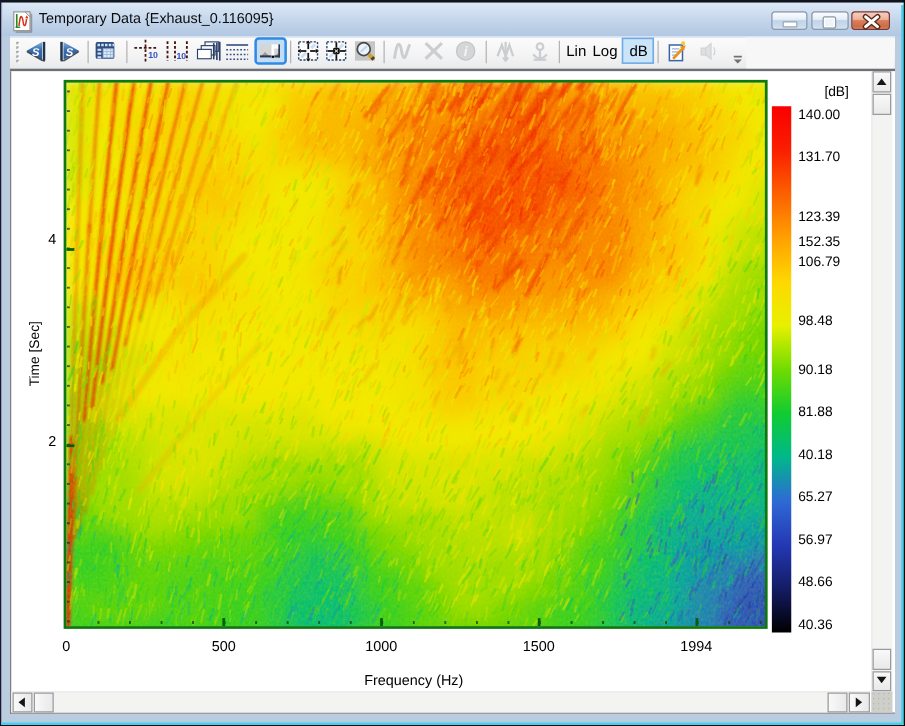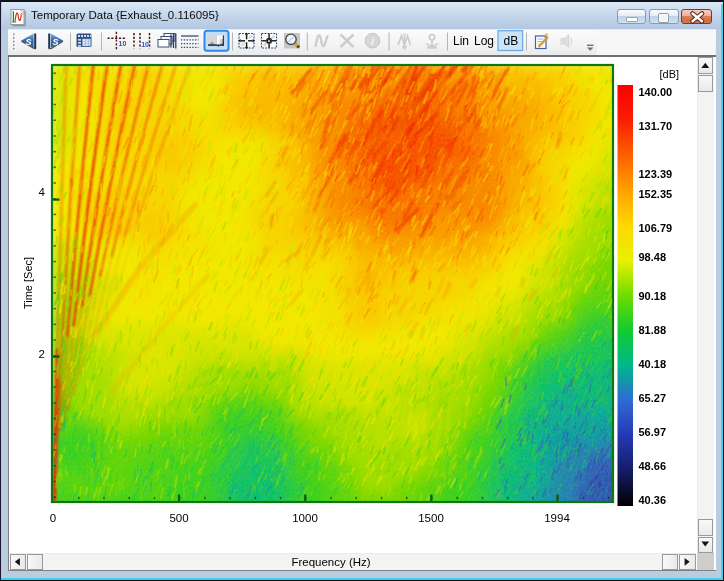--- a/index.html
+++ b/index.html
@@ -25,25 +25,25 @@
 #client { left:7.5px; top:56.5px; width:708px; height:514px; background:#fff; border-left:1px solid #808080; }
 #client-bot { left:7.5px; top:569.5px; width:708px; height:1px; background:#808080; }
 
 .sbtn { position:absolute; background:linear-gradient(180deg,#f9f9f9,#e9e9ea); border:1px solid #989a9d; }
 .sbtnh { position:absolute; background:linear-gradient(90deg,#f9f9f9,#e9e9ea); border:1px solid #989a9d; }
 #vsb { left:697px; top:56.5px; width:16.5px; height:496px; background:#f3f3f2; border-left:1px solid #eaeaea; }
 #hsb { left:9px; top:553px; width:687px; height:17px; background:#f3f3f2; border-top:1px solid #eaeaea; }
 #corner { left:696.5px; top:553px; width:17px; height:16.5px; background:#cfcfca;
   background-image:radial-gradient(#a8a8a0 22%, transparent 24%); background-size:4px 4px; }
 .xl { position:absolute; top:511.5px; width:50px; text-align:center; font-size:11.5px; color:#000; }
-#freqlab { left:271px; top:556px; width:120px; text-align:center; font-size:11.5px; color:#000; }
+#freqlab { left:271px; top:539px; width:120px; text-align:center; font-size:11.5px; color:#000; }
 #timelab { left:-27px; top:277px; width:110px; text-align:center; font-size:11px; color:#000;
   transform:rotate(-90deg); }
 .yl { position:absolute; left:28px; width:17px; text-align:right; font-size:11.5px; color:#000; }
-.cbl { position:absolute; left:638.5px; font-size:11px; color:#000;font-weight:bold; }
+.cbl { position:absolute; left:638.5px; font-size:11px; color:#000; }
 #dbl { left:615.5px; top:67.5px; font-size:11px; color:#000;margin-left:44px; }
 </style></head>
 <body>
 <div id="win">
  <div class="abs" id="titlebar"></div>
  <div class="abs" id="toolbar"></div>
  <div class="abs" style="left:597px;top:29.5px;width:118px;height:25px;background:#f7f7f8"></div>
  <div class="abs" id="client-top"></div>
  <div class="abs" id="client"></div>
  <div class="abs" id="client-bot"></div>
@@ -832,21 +832,21 @@
     <div class="xl" style="left:154px">500</div>
     <div class="xl" style="left:280px">1000</div>
     <div class="xl" style="left:406px">1500</div>
     <div class="xl" style="left:532px">1994</div>
  <div class="abs" id="freqlab">Frequency (Hz)</div>
  <div class="abs" id="timelab">Time [Sec]</div>
  <div class="cbl" style="top:86px">140.00</div>
     <div class="cbl" style="top:120px">131.70</div>
     <div class="cbl" style="top:168px">123.39</div>
     <div class="cbl" style="top:188px">152.35</div>
-    <div class="cbl" style="top:222px">106.79</div>
+    <div class="cbl" style="top:204px">106.79</div>
     <div class="cbl" style="top:251px">98.48</div>
     <div class="cbl" style="top:290px">90.18</div>
     <div class="cbl" style="top:324px">81.88</div>
     <div class="cbl" style="top:358px">40.18</div>
     <div class="cbl" style="top:392px">65.27</div>
     <div class="cbl" style="top:426px">56.97</div>
     <div class="cbl" style="top:460px">48.66</div>
     <div class="cbl" style="top:494px">40.36</div>
  <div class="abs" id="dbl">[dB]</div>
 </div>

